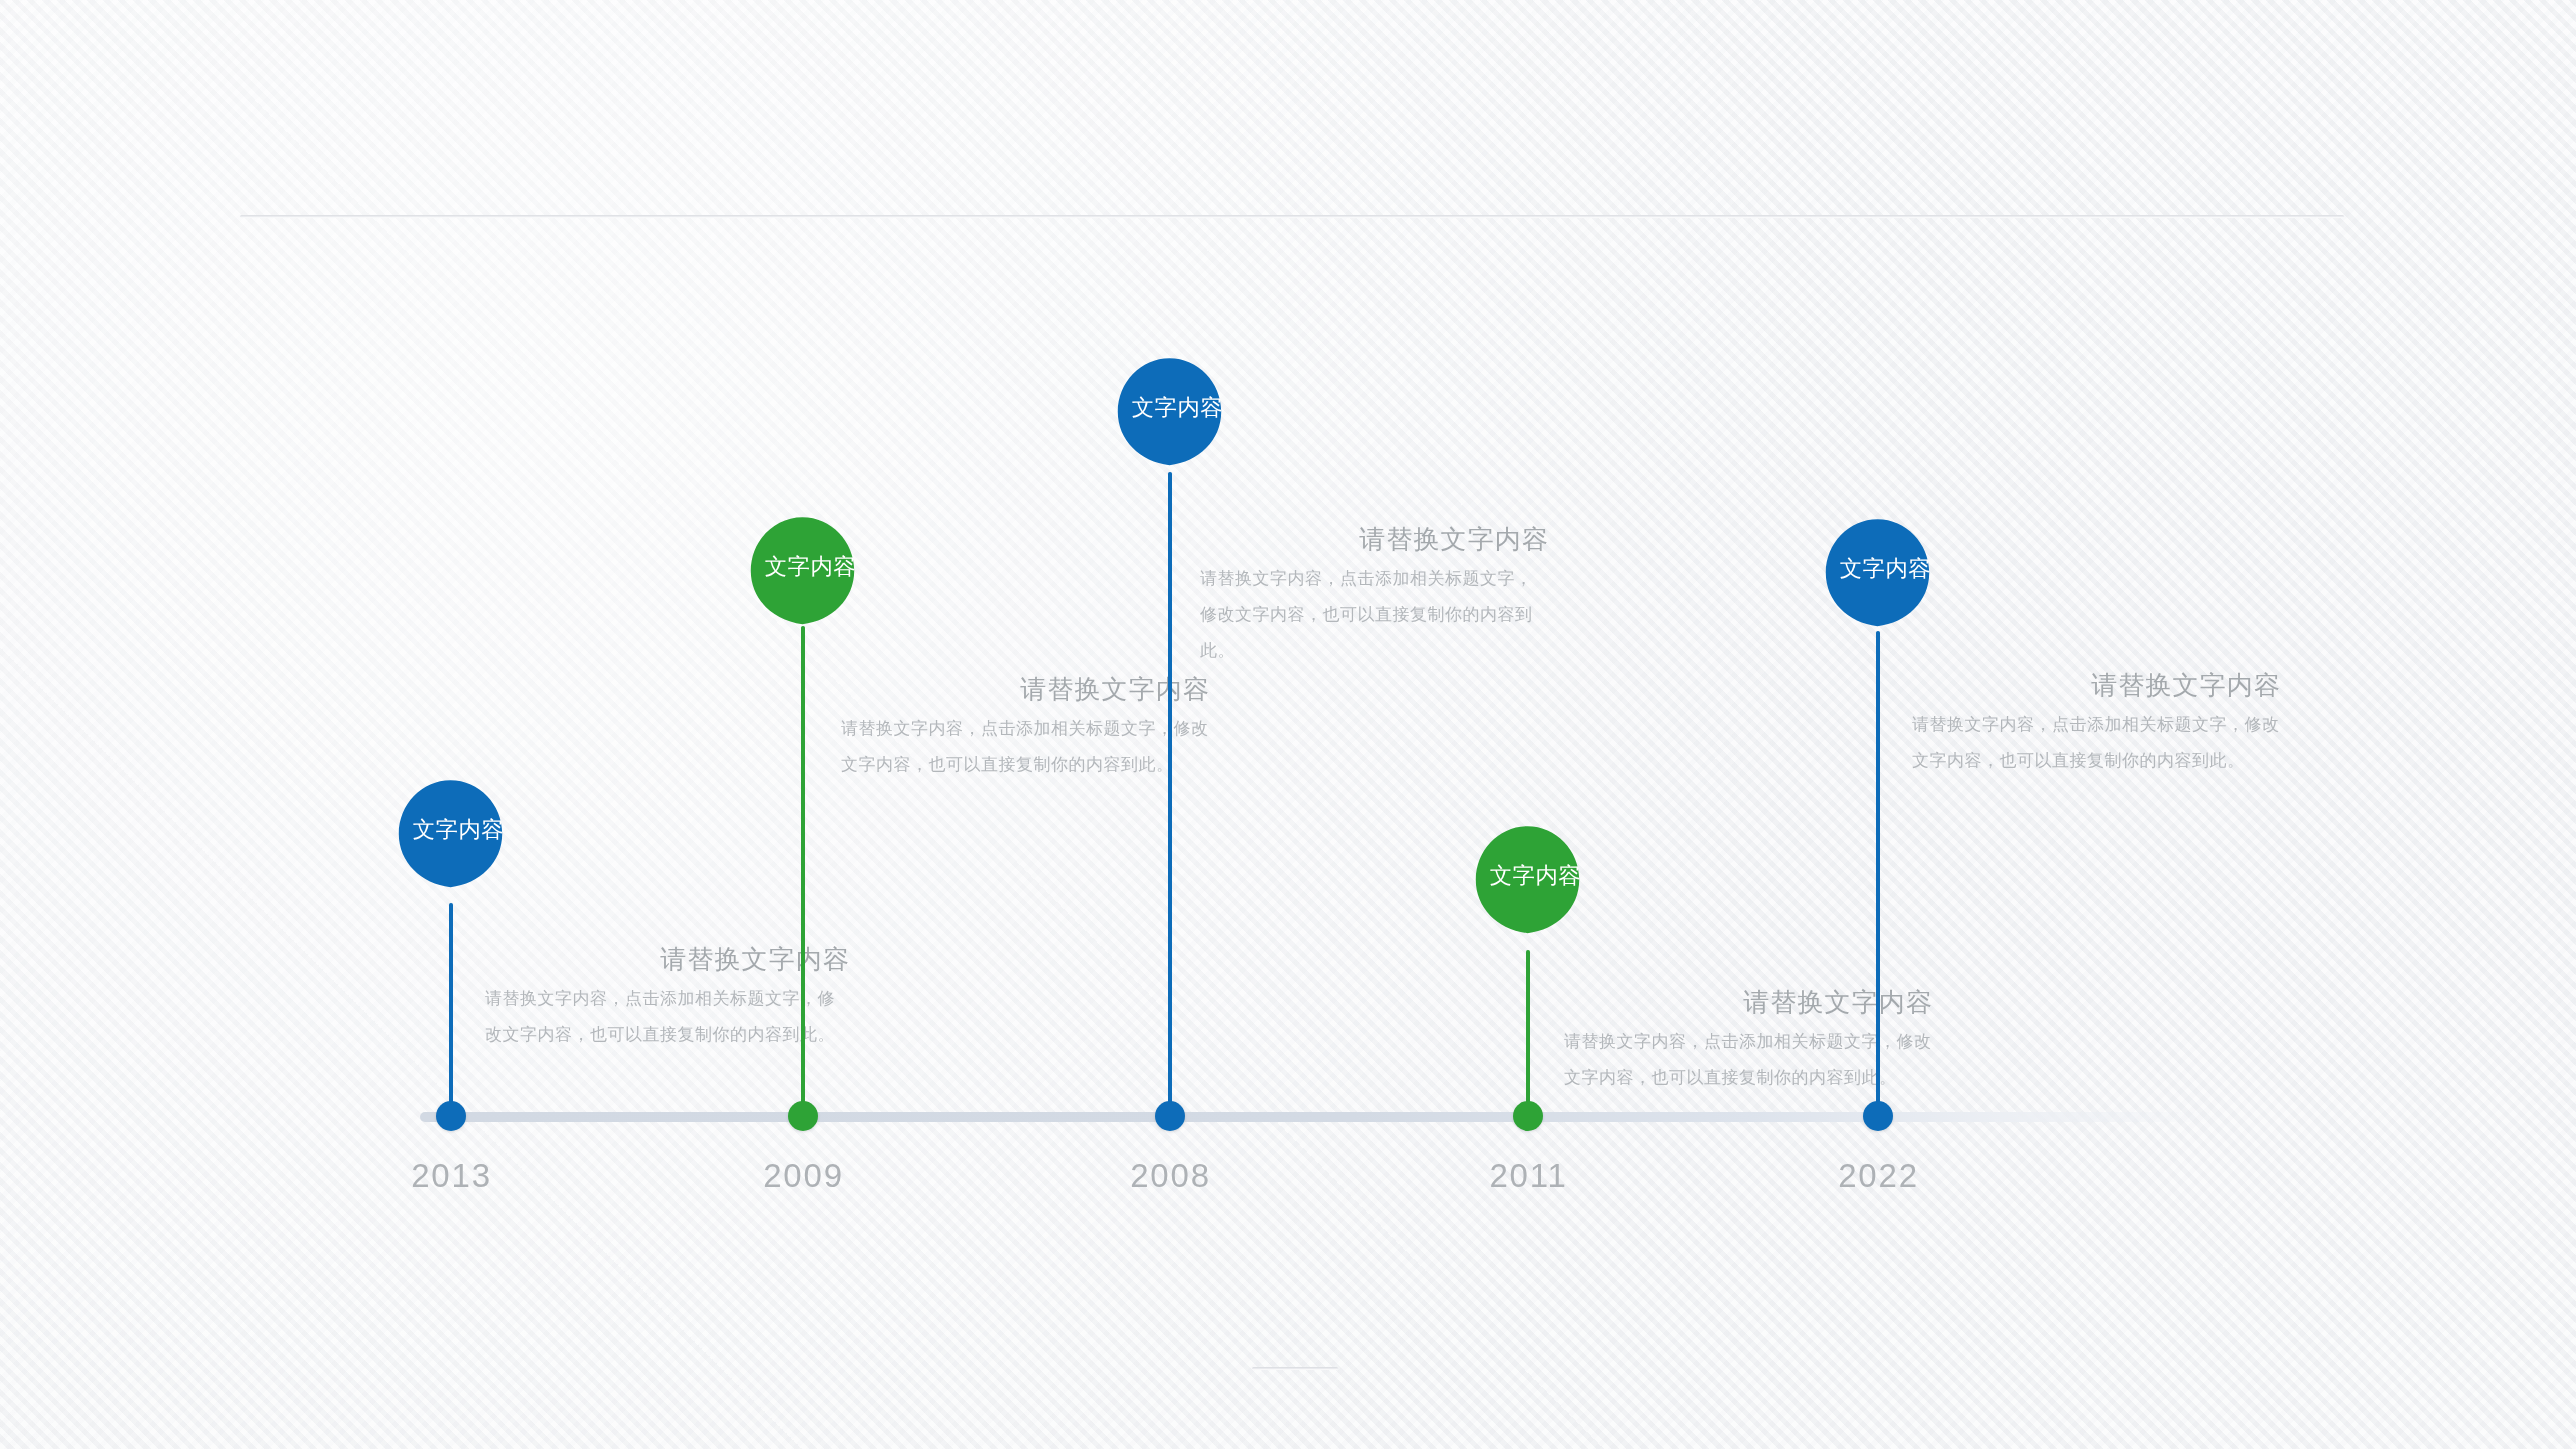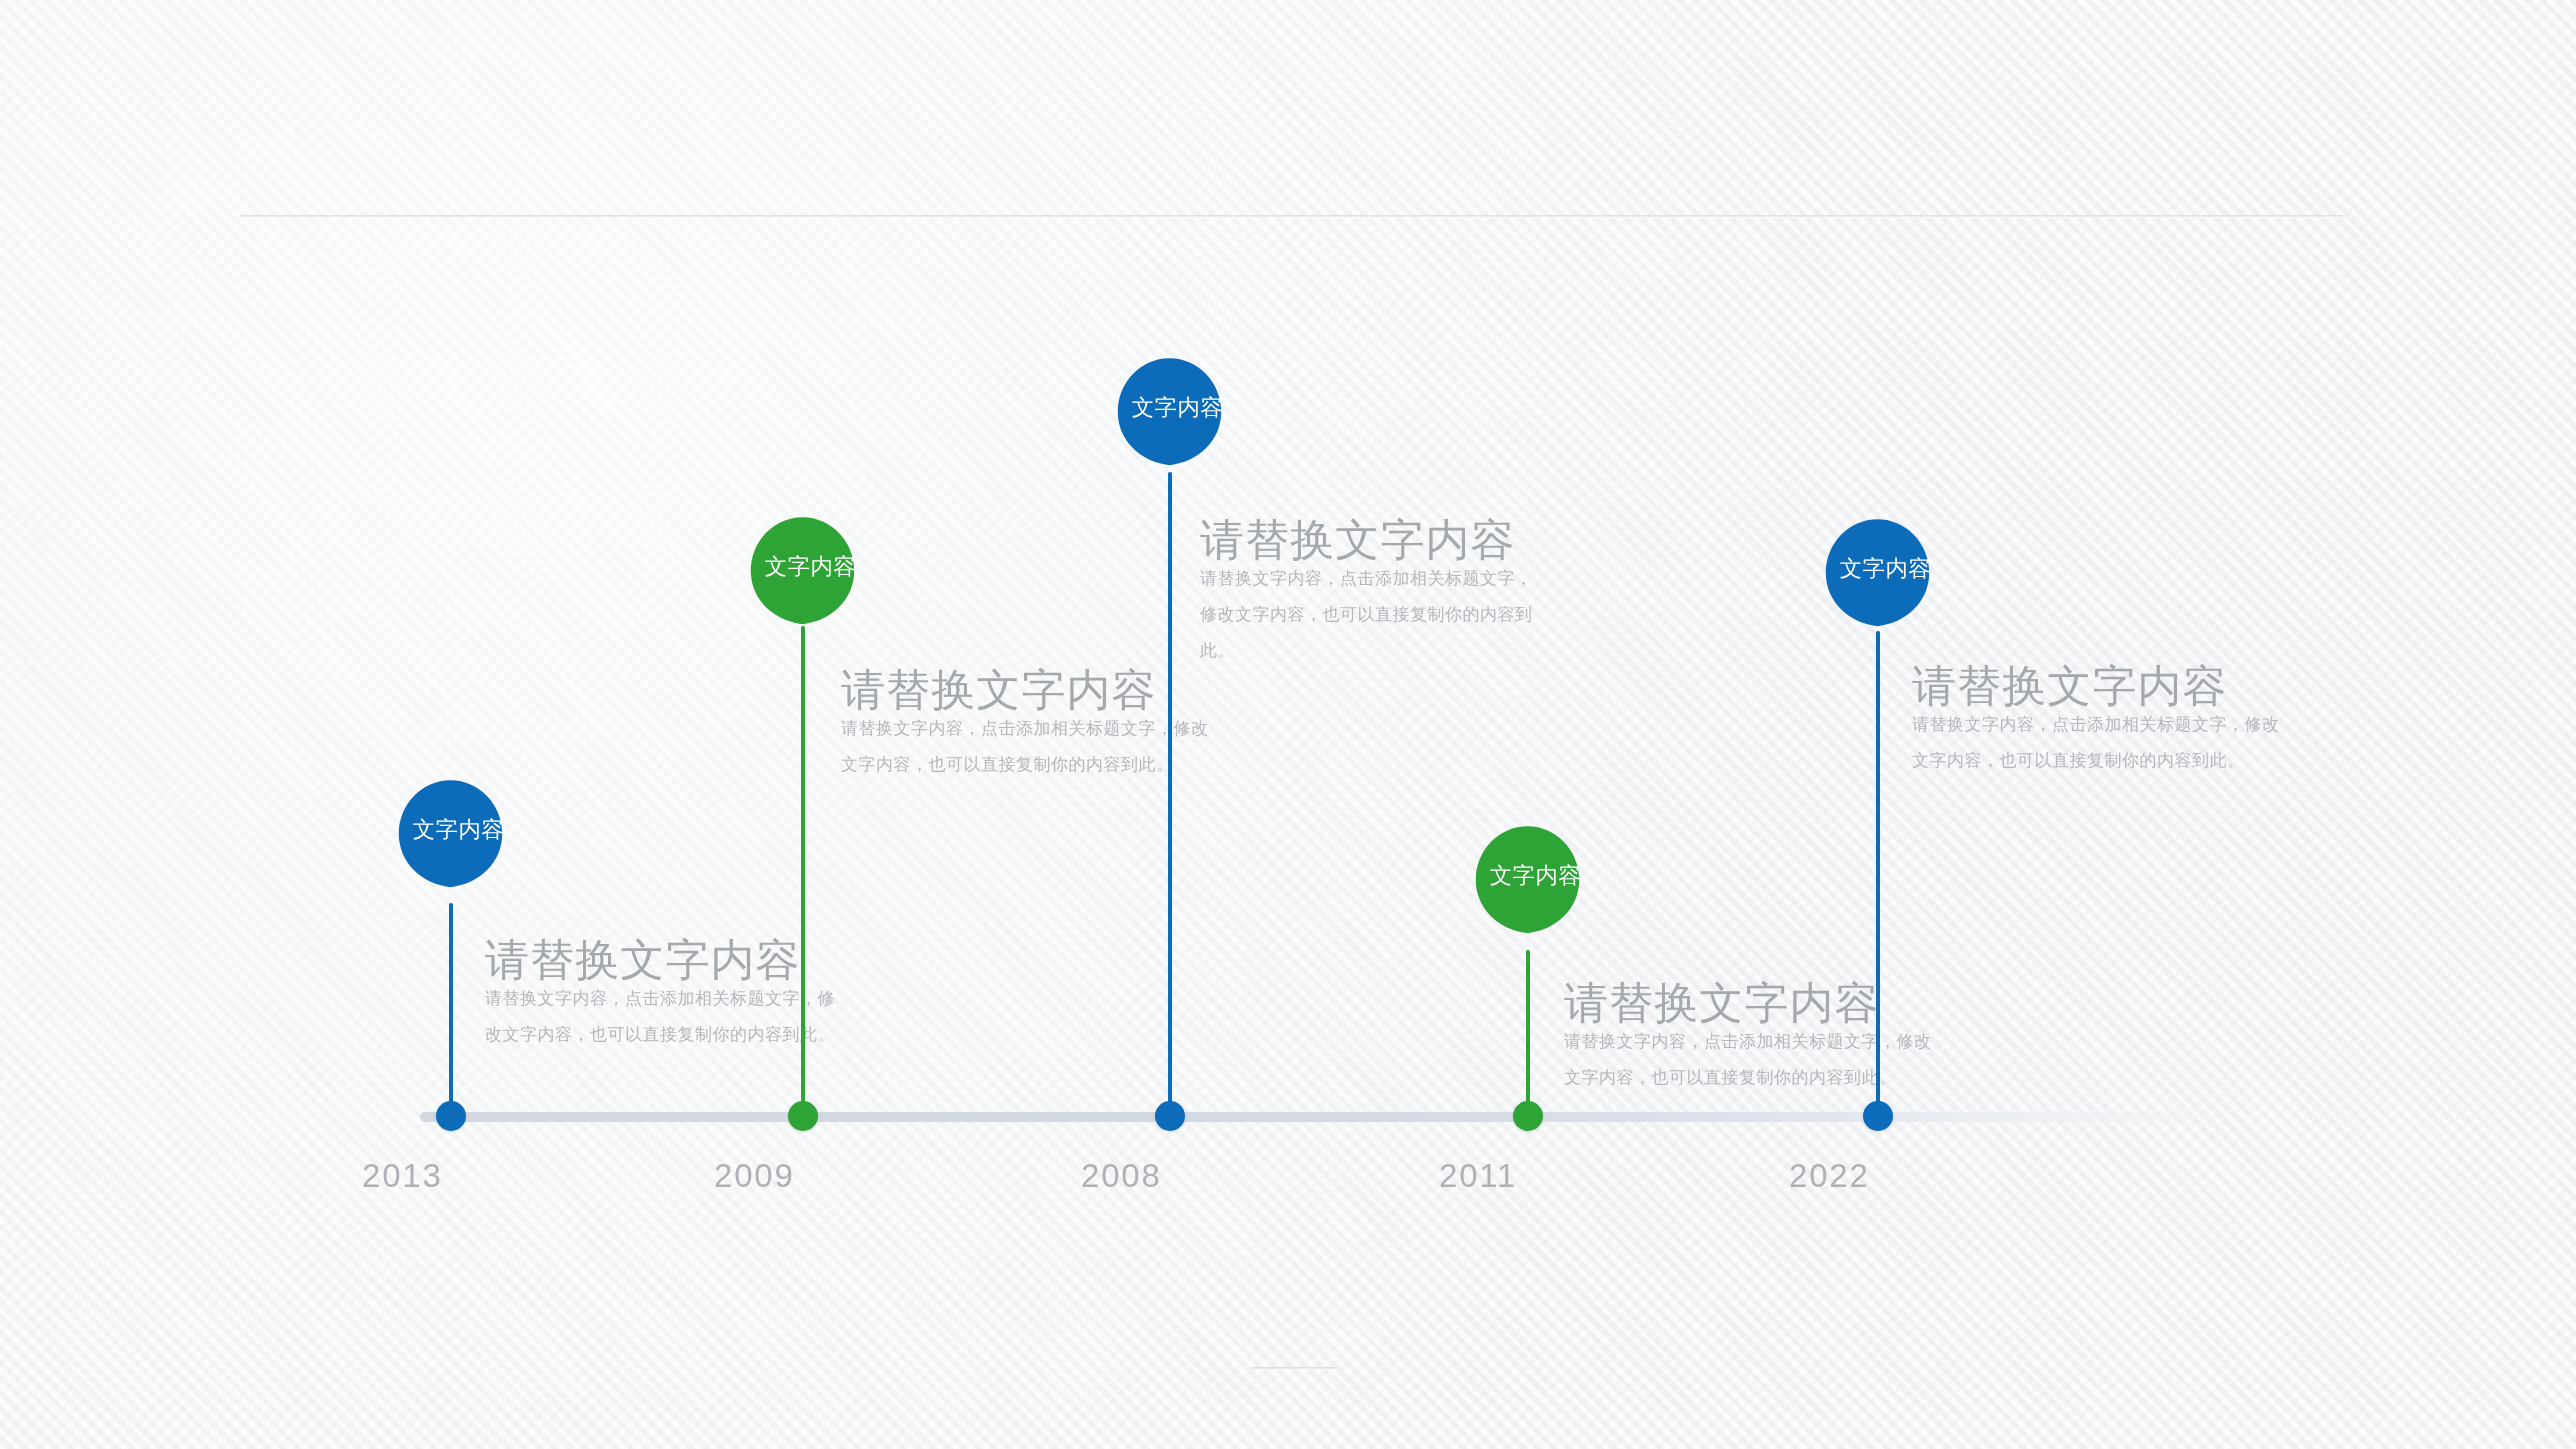--- a/index.html
+++ b/index.html
@@ -111,42 +111,43 @@
     border-radius: 50%;
     box-shadow: 0 0.9px 2.7px rgba(80,90,105,0.20);
   }
 
   
   .textblock {
     position: absolute;
     width: 376px;
   }
   .tb-title {
-    font-size: 44px;
+    font-size: 26px;
     line-height: 41px;
     color: #a4a9ad;
     font-weight: normal;
     letter-spacing: 1.1px;
     white-space: nowrap;
+    text-align: right;
   }
   .tb-body {
     margin-top: 1px;
     font-size: 17px;
     line-height: 36px;
     color: #b3b7bb;
     letter-spacing: 0.5px;
   }
 
   
   .year {
     position: absolute;
     top: 1156px;
     left: -89px;
     width: 179px;
-    text-align: left;
+    text-align: center;
     font-size: 33px;
     line-height: 39px;
     color: #aeb2b6;
     letter-spacing: 1.8px;
   }
 </style>
 </head>
 <body>
 
 <div id="slide">

